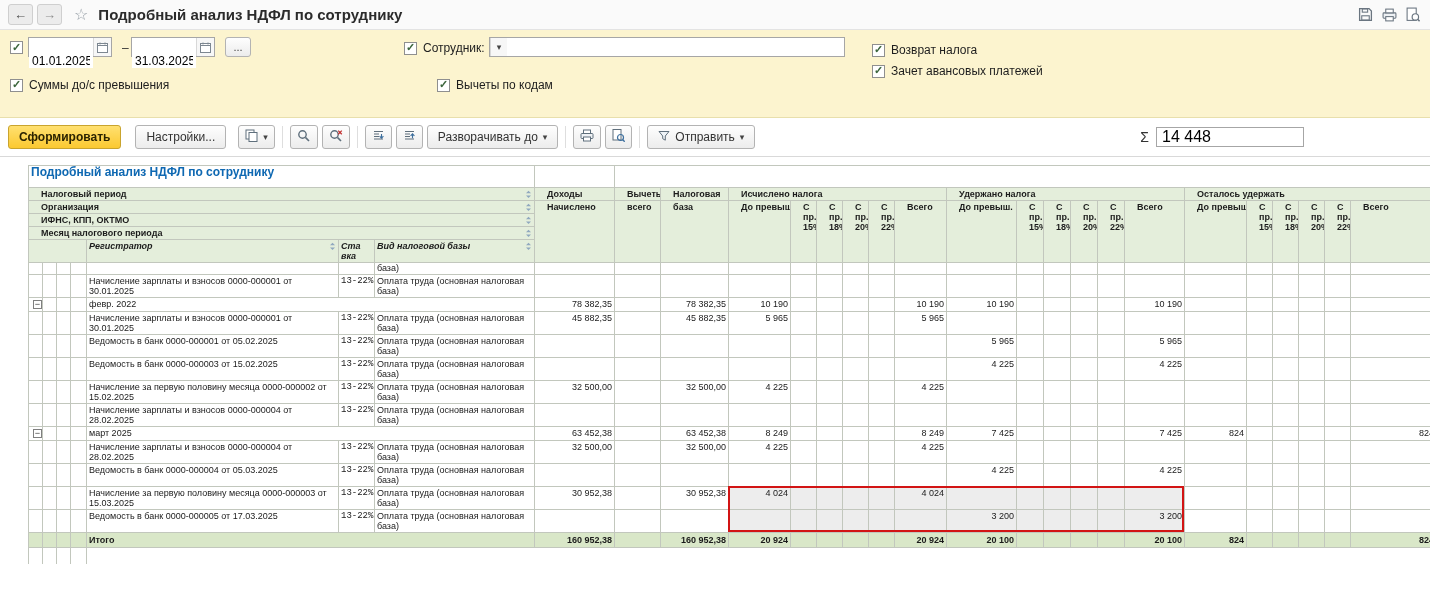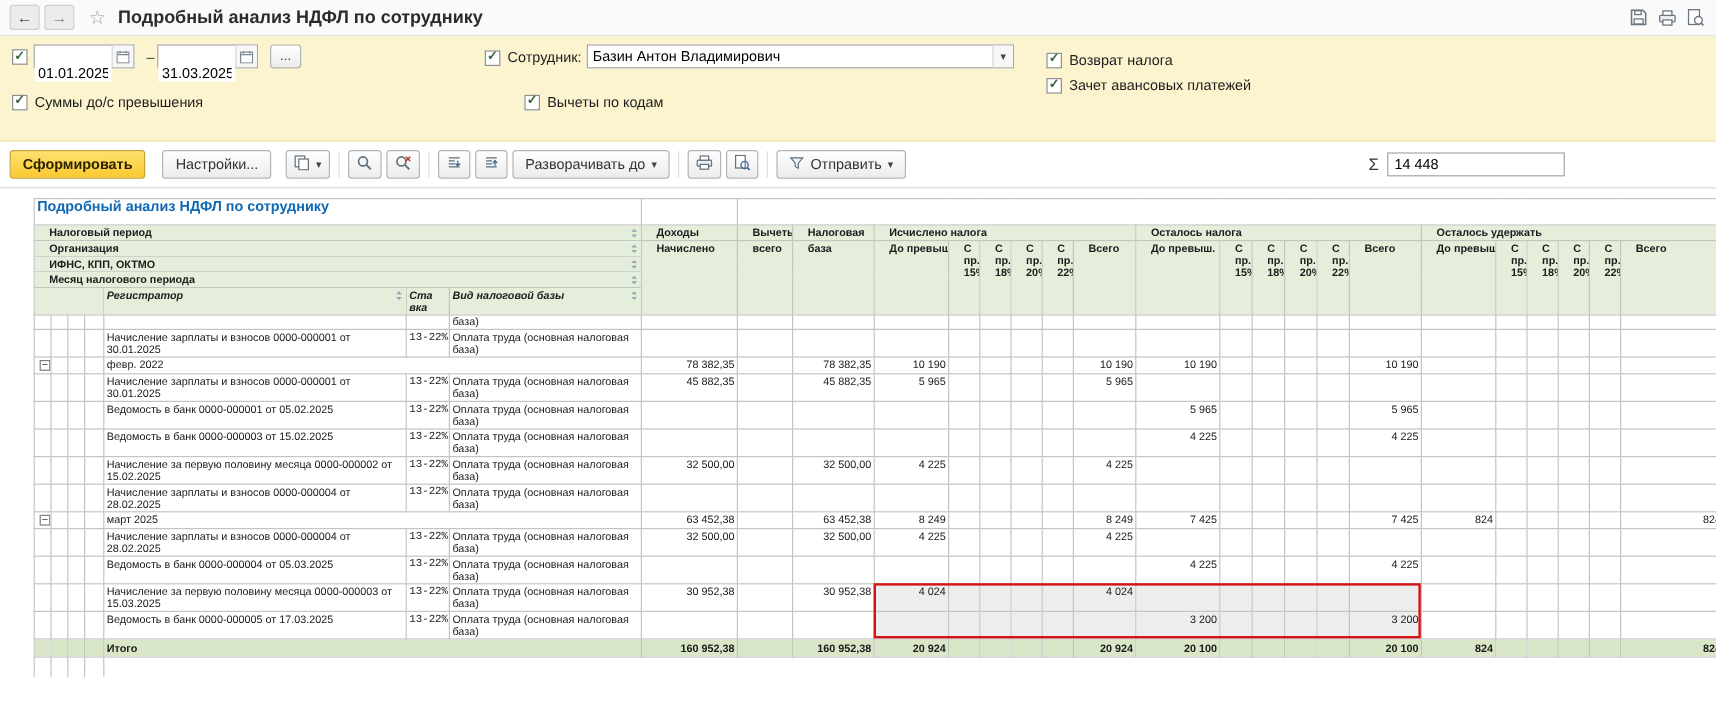--- a/index.html
+++ b/index.html
@@ -49,21 +49,21 @@
          background:linear-gradient(#fefefe,#ececec); font-size:12px; color:#333;
          padding:0 10px; display:inline-flex; align-items:center; gap:5px; cursor:pointer;
          font-family:"Liberation Sans",sans-serif; margin-right:4px; }
   .btn.primary { background:linear-gradient(var(--accent-yellow-1,#ffe070),var(--accent-yellow-2,#fbc931));
                  border-color:#c9a42e; font-weight:bold; color:#2b2300; }
   .btn .caret { font-size:9px; color:#444; }
   .iconbtn { padding:0 6px; }
   .vsep { width:1px; height:22px; background:#dedede; margin:0 7px 0 3px; }
   .sumgroup { margin-left:auto; margin-right:118px; display:flex; align-items:center; gap:7px; }
   .sigma { font-size:14px; color:#333; }
-  .sumfield { width:148px; height:20px; border:1px solid #a6a6a6; font-size:12px; padding:0 5px;
+  .sumfield { width:148px; height:20px; border:1px solid #a6a6a6; font-size:16px; padding:0 5px;
               font-family:"Liberation Sans",sans-serif; }
 
   
   .report { position:relative; margin-top:8px; background:#fff; }
   table.grid { border-collapse:collapse; table-layout:fixed; width:1408px; margin-left:28px;
                font-size:9px; line-height:10px; color:#1a1a1a; }
   .grid td { border:1px solid var(--grid-line,#c2c7bd); vertical-align:top; overflow:hidden;
              padding:1px 2px; }
   .titlecell { color:var(--title-blue,#0e68b2); font-size:12px; font-weight:bold;
                padding-left:60px; height:22px; vertical-align:middle; white-space:nowrap; }
@@ -164,21 +164,20 @@
   </span>
   <button class="smallbtn" style="left:225px;top:7px">...</button>
 
   <div class="fitem" style="left:404px;top:11px">
     <span class="cb">
         <span class="mark">✓</span>
       </span>
     <span>Сотрудник:</span>
   </div>
   <span class="empfield">
-    <input value="Базин Антон Владимирович" style="">
     <span class="ddbtn">▾</span>
   </span>
 
   <div class="fitem" style="left:872px;top:13px">
     <span class="cb">
         <span class="mark">✓</span>
       </span>
     <span>Возврат налога</span>
   </div>
   <div class="fitem" style="left:872px;top:34px">
@@ -315,21 +314,21 @@
         <span>Налоговый период</span>
         <svg class="sorticon" width="7" height="9" viewBox="0 0 7 9">
               <path d="M1 3.2 3.5 0.8 6 3.2Z" fill="#8fa8bf"></path>
               <path d="M1 5.4H6L3.5 7.9Z" fill="#8fa8bf"></path>
             </svg>
       </td>
       <td class="hc">Доходы</td>
       <td class="hc">Вычеты</td>
       <td class="hc">Налоговая</td>
       <td class="hc" colspan="6">Исчислено налога</td>
-      <td class="hc" colspan="6">Осталось налога</td>
+      <td class="hc" colspan="6">Удержано налога</td>
       <td class="hc" colspan="6">Осталось удержать</td>
     </tr>
     <tr class="hrow" id="hdr-sub">
       <td class="hc hleft pl60" colspan="7">
         <span>Организация</span>
         <svg class="sorticon" width="7" height="9" viewBox="0 0 7 9">
               <path d="M1 3.2 3.5 0.8 6 3.2Z" fill="#8fa8bf"></path>
               <path d="M1 5.4H6L3.5 7.9Z" fill="#8fa8bf"></path>
             </svg>
       </td>

